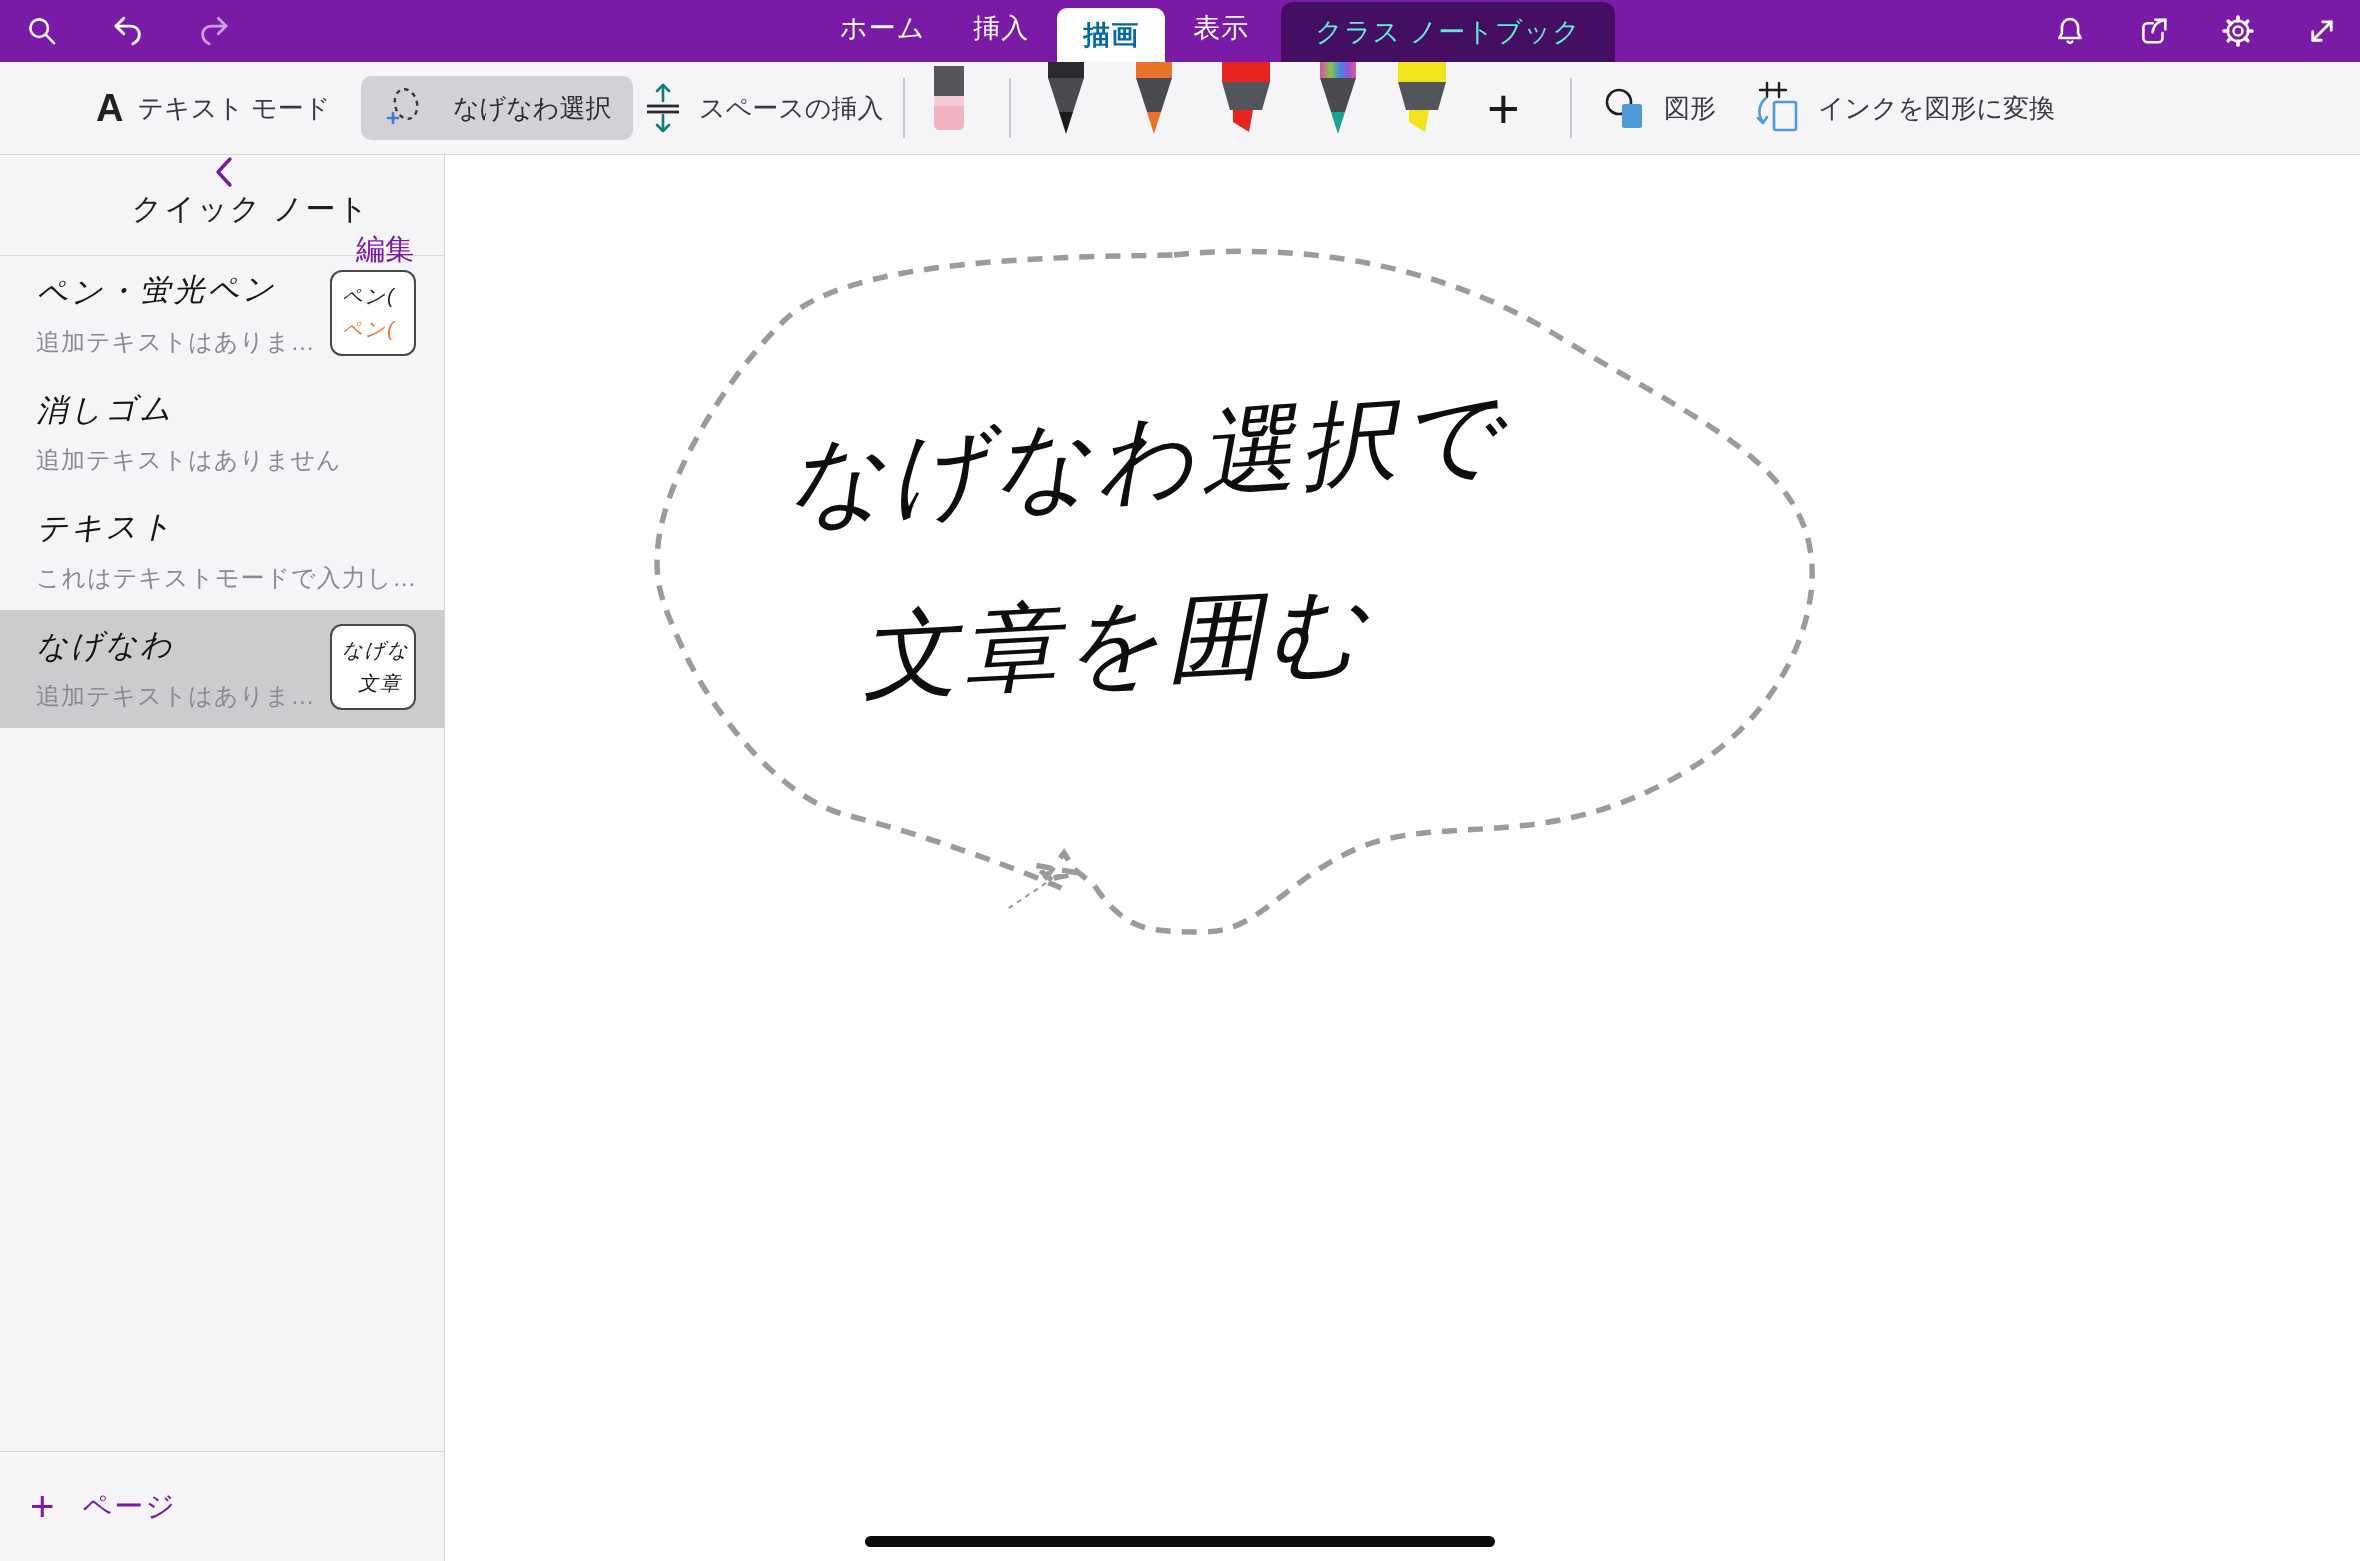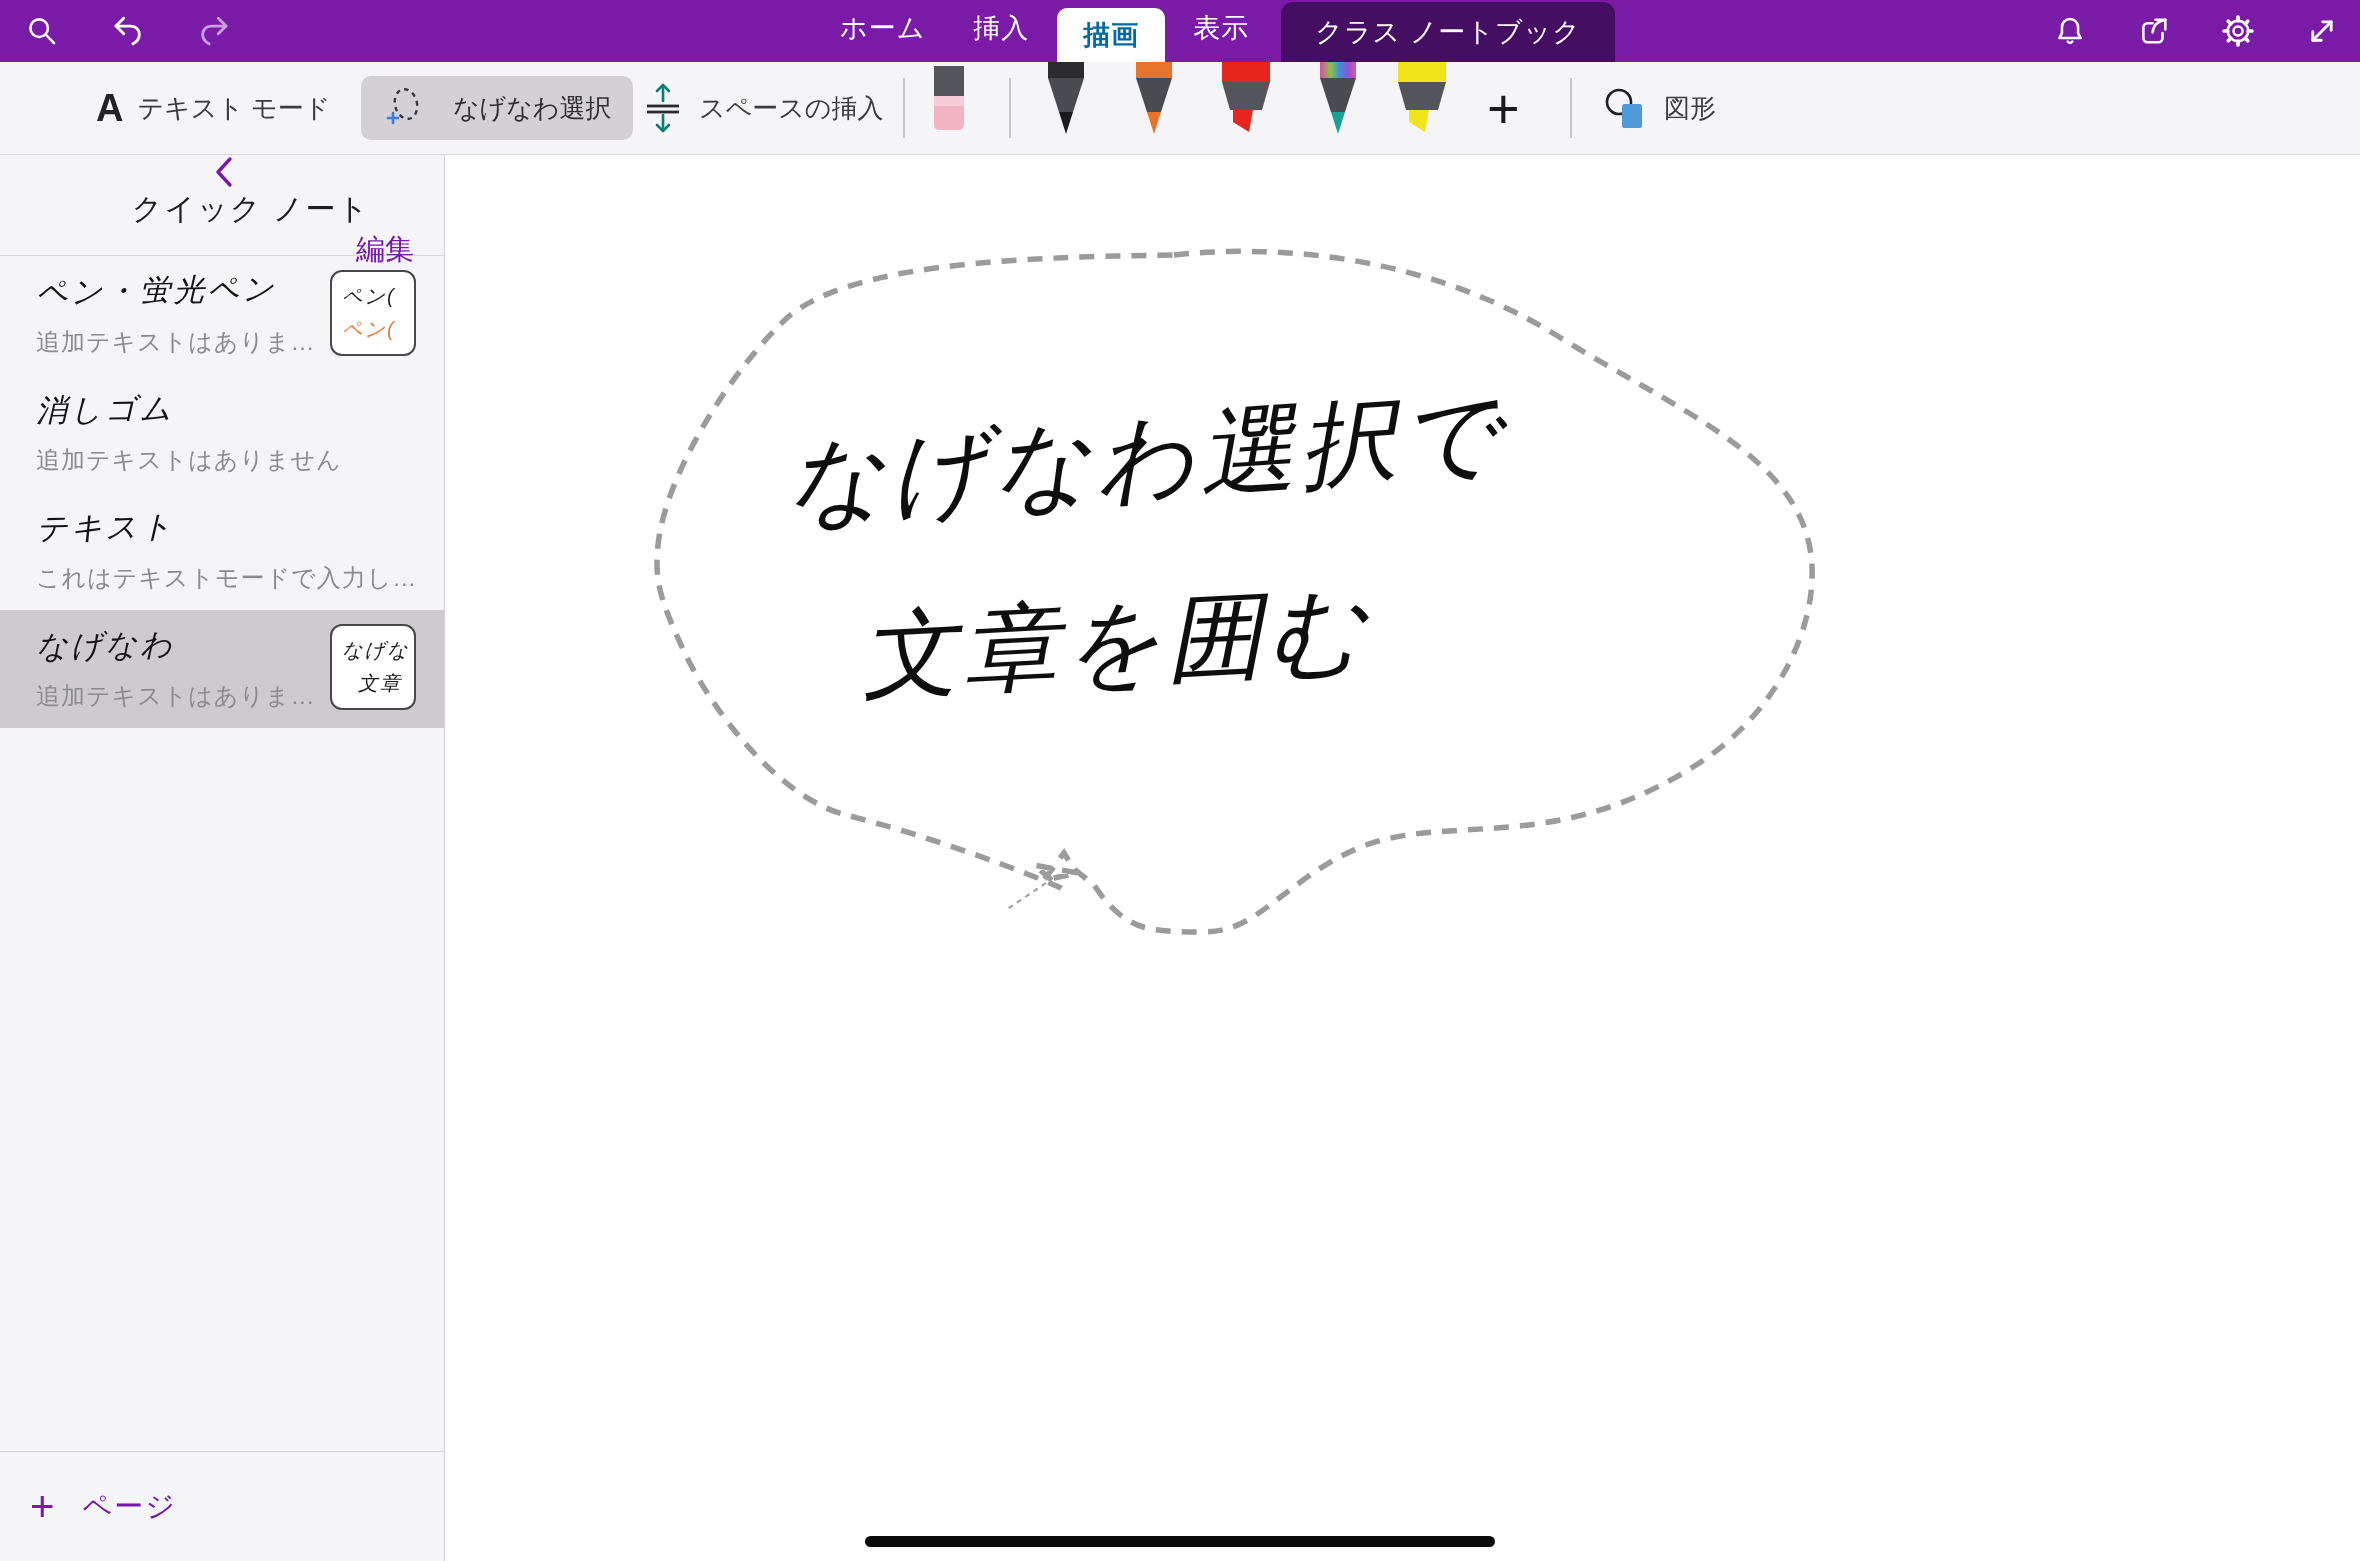--- a/index.html
+++ b/index.html
@@ -7,21 +7,21 @@
   .screen { position:relative; width:2360px; height:1561px; background:#fff; overflow:hidden; }
 
   
   .topbar { position:absolute; left:0; top:0; width:2360px; height:62px; background:#7A1BA8; }
   .topbar-left { position:absolute; left:22px; top:0; height:62px; display:flex; align-items:center; gap:46px; }
   .icon-btn { width:40px; height:40px; display:flex; align-items:center; justify-content:center; cursor:pointer; }
   .icon-btn svg { width:34px; height:34px; }
   .tabs { position:absolute; left:816px; top:0; height:62px; display:flex; align-items:flex-end; }
   .tab { color:#fff; font-size:27px; padding:0 24px 16px 24px; letter-spacing:1px; cursor:pointer;margin-top:36px; }
   .tab.active { background:#fff; color:#0369a1; font-weight:700; border-radius:10px 10px 0 0; height:54px; display:flex; align-items:center; padding:0 26px; margin:0 4px; }
-  .tab.dark { background:#440E62; color:#ffffff; border-radius:12px 12px 0 0; height:60px; display:flex; align-items:center; padding:0 34px; margin-left:8px; }
+  .tab.dark { background:#440E62; color:#5eead4; border-radius:12px 12px 0 0; height:60px; display:flex; align-items:center; padding:0 34px; margin-left:8px; }
   .topbar-right { position:absolute; right:18px; top:0; height:62px; display:flex; align-items:center; gap:44px; }
 
   
   .ribbon { position:absolute; left:0; top:62px; width:2360px; height:93px; background:#F5F4F6; border-bottom:1px solid #D9D8DB; }
   .ribbon-item { position:absolute; top:0; height:92px; display:flex; align-items:center; gap:14px; color:#3B3B3F; font-size:26px; cursor:pointer; white-space:nowrap; }
   .a-glyph { font-size:38px; font-weight:600; color:#222; }
   .lasso-btn { position:absolute; left:361px; top:14px; height:64px; background:#D3D1D5; border-radius:10px; display:flex; align-items:center; gap:28px; padding:0 22px; font-size:26px; color:#2F2F33; cursor:pointer; }
   .vdiv { position:absolute; top:16px; width:2px; height:60px; background:#C8C7CB; }
   .pen-slot { position:absolute; top:0; cursor:pointer; }
   .plus-btn { position:absolute; left:1487px; top:0; height:92px; display:flex; align-items:center; font-size:56px; font-weight:300; color:#1B1B1B; cursor:pointer; }
@@ -226,20 +226,37 @@
     <div class="ribbon-item" style="left:1602px;">
       <span style="display:flex;">
         <svg width="48" height="48" viewBox="0 0 48 48" fill="none">
           <circle cx="17" cy="18" r="12" stroke="#1F1F22" stroke-width="2.6"></circle>
           <rect x="20" y="20" width="20" height="24" rx="2.5" fill="#4E9BD8"></rect>
         </svg>
       </span>
       <span>図形</span>
     </div>
 
+    <div class="ribbon-item" style="left:1752px;">
+      <span style="display:flex;">
+        <svg width="52" height="56" viewBox="0 0 52 56" fill="none">
+          <g stroke="#1F1F22" stroke-width="2.4" stroke-linecap="round">
+            <line x1="8" y1="10" x2="34" y2="10"></line>
+            <line x1="15" y1="3" x2="15" y2="17"></line>
+            <line x1="27" y1="3" x2="27" y2="17"></line>
+          </g>
+          <g stroke="#4E9BD8" stroke-width="2.6" stroke-linecap="round" stroke-linejoin="round">
+            <rect x="22" y="22" width="22" height="28" rx="2"></rect>
+            <path d="M14 18 C7 24 5 34 11 42"></path>
+            <path d="M6 38 L11 43 L15 37"></path>
+          </g>
+        </svg>
+      </span>
+      <span>インクを図形に変換</span>
+    </div>
 
   </div>
 
   <div class="sidebar">
     <div class="sb-header">
       <span style="display:flex;">
         <svg width="24" height="34" viewBox="0 0 24 34" fill="none" stroke="#7719AA" stroke-width="3.4" stroke-linecap="round" stroke-linejoin="round">
           <path d="M18 4 L6 17 L18 30"></path>
         </svg>
       </span>

